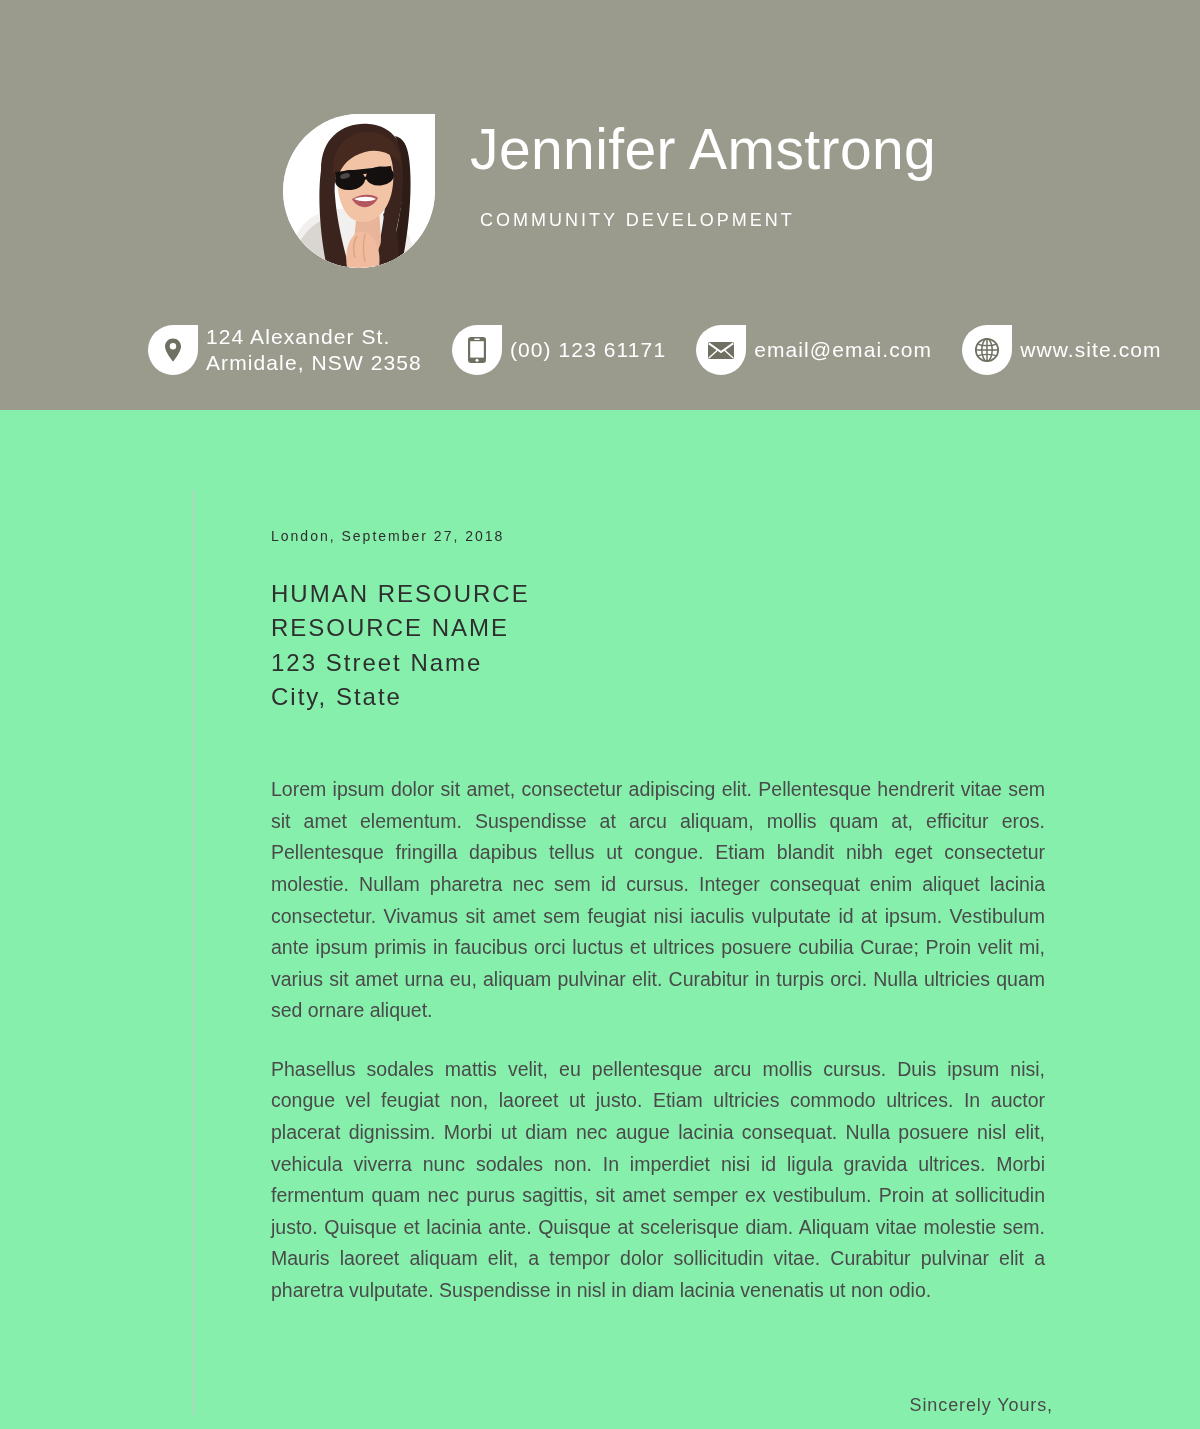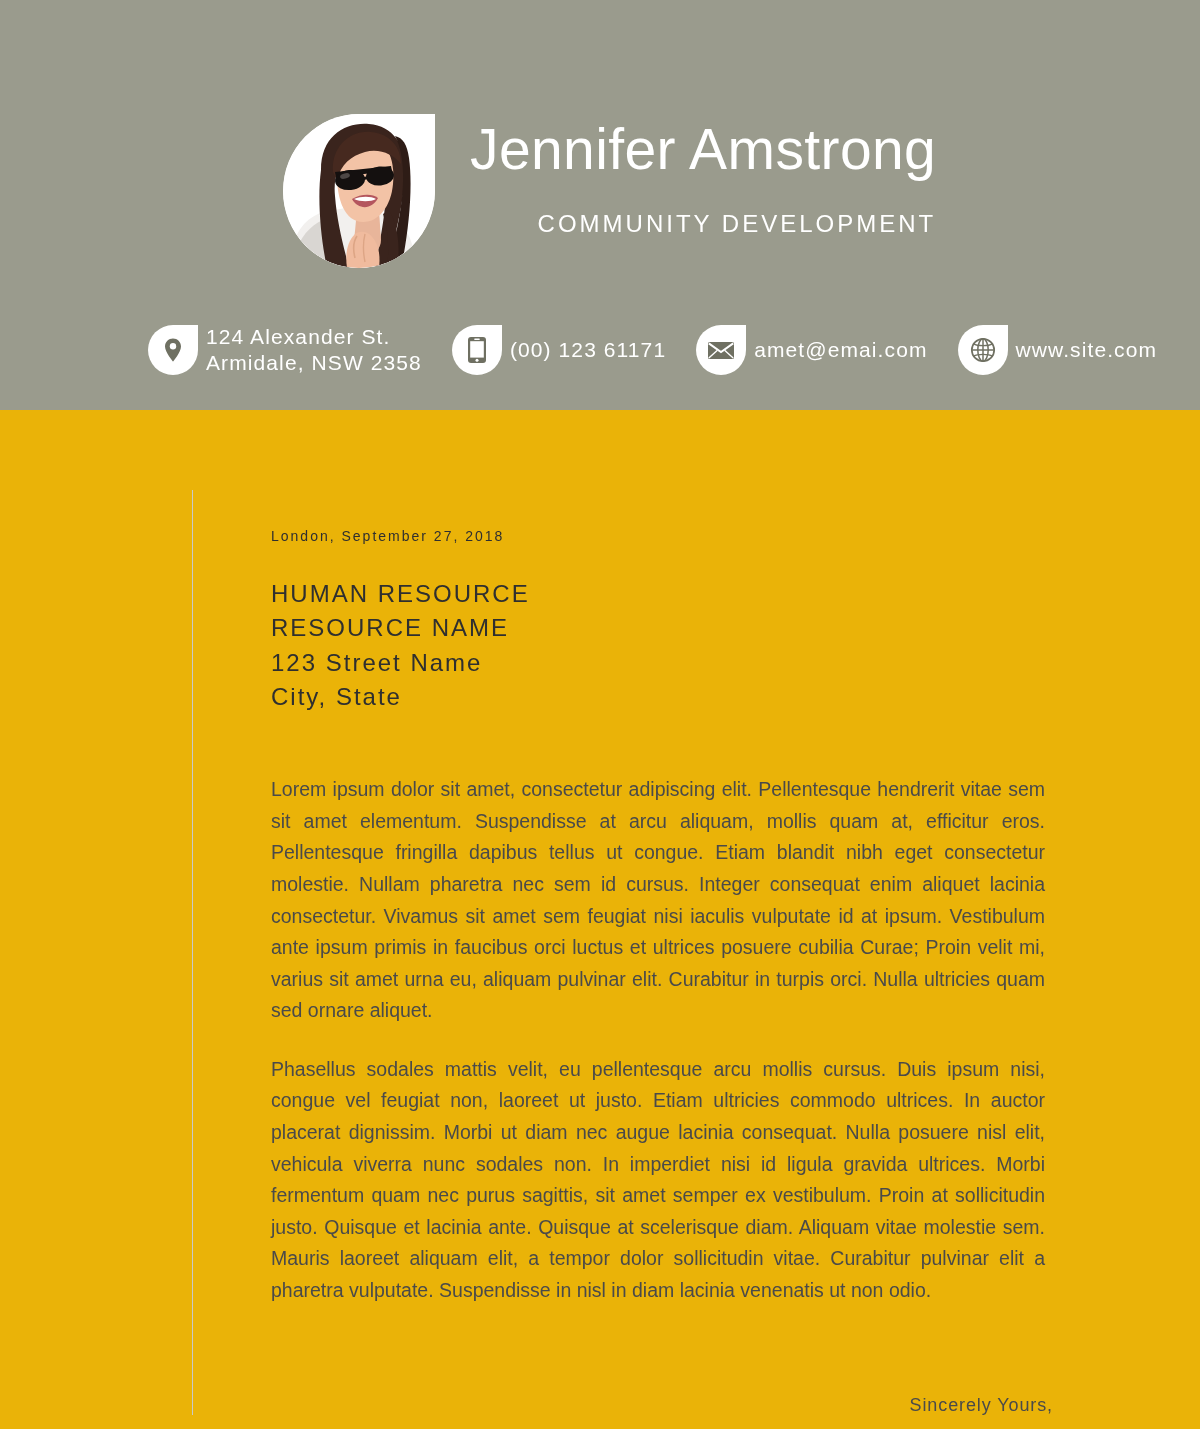--- a/index.html
+++ b/index.html
@@ -9,21 +9,21 @@
     background: #ffffff;
   }
   body {
     font-family: "Liberation Sans", sans-serif;
     -webkit-font-smoothing: antialiased;
   }
   .page {
     position: relative;
     width: 1200px;
     height: 1429px;
-    background: #eab308;
+    background: #86efac;
     overflow: hidden;
   }
 
   
   .header {
     position: absolute;
     left: 0;
     top: 0;
     width: 1200px;
     height: 410px;
@@ -64,27 +64,26 @@
   .person-name {
     font-size: 57px;
     font-weight: 300;
     color: #ffffff;
     letter-spacing: 0.4px;
     line-height: 1.05;
     white-space: nowrap;
   }
   .person-role {
     margin-top: 30px;
-    margin-left: 16px;
-    font-size: 24px;
+    margin-left: 10px;
+    font-size: 18px;
     font-weight: 300;
     color: #ffffff;
     letter-spacing: 3.0px;
     white-space: nowrap;
-    text-align: right;
   }
 
   
   .contact-row {
     position: absolute;
     left: 148px;
     top: 324px;
     display: flex;
     align-items: center;
   }
@@ -257,21 +256,21 @@
       </div>
 
       <div class="contact-item">
         <span class="badge">
           <svg width="28" height="20" viewBox="0 0 28 20" aria-hidden="true">
             <rect x="1" y="2" width="26" height="17" rx="1.6" fill="#6f7062"></rect>
             <path d="M1.8 3.4 L14 12 L26.2 3.4" stroke="#ffffff" stroke-width="2" fill="none"></path>
             <path d="M1.8 18 L10.4 10.2 M26.2 18 L17.6 10.2" stroke="#ffffff" stroke-width="1.4" fill="none"></path>
           </svg>
         </span>
-        <span class="contact-text">amet@emai.com</span>
+        <span class="contact-text">email@emai.com</span>
       </div>
 
       <div class="contact-item">
         <span class="badge">
           <svg width="26" height="26" viewBox="0 0 26 26" aria-hidden="true">
             <circle cx="13" cy="13" r="11.2" fill="none" stroke="#6f7062" stroke-width="1.7"></circle>
             <ellipse cx="13" cy="13" rx="5.2" ry="11.2" fill="none" stroke="#6f7062" stroke-width="1.5"></ellipse>
             <line x1="1.8" y1="13" x2="24.2" y2="13" stroke="#6f7062" stroke-width="1.5"></line>
             <path d="M3.6 6.8 C7.4 9.2 18.6 9.2 22.4 6.8" fill="none" stroke="#6f7062" stroke-width="1.4"></path>
             <path d="M3.6 19.2 C7.4 16.8 18.6 16.8 22.4 19.2" fill="none" stroke="#6f7062" stroke-width="1.4"></path>

